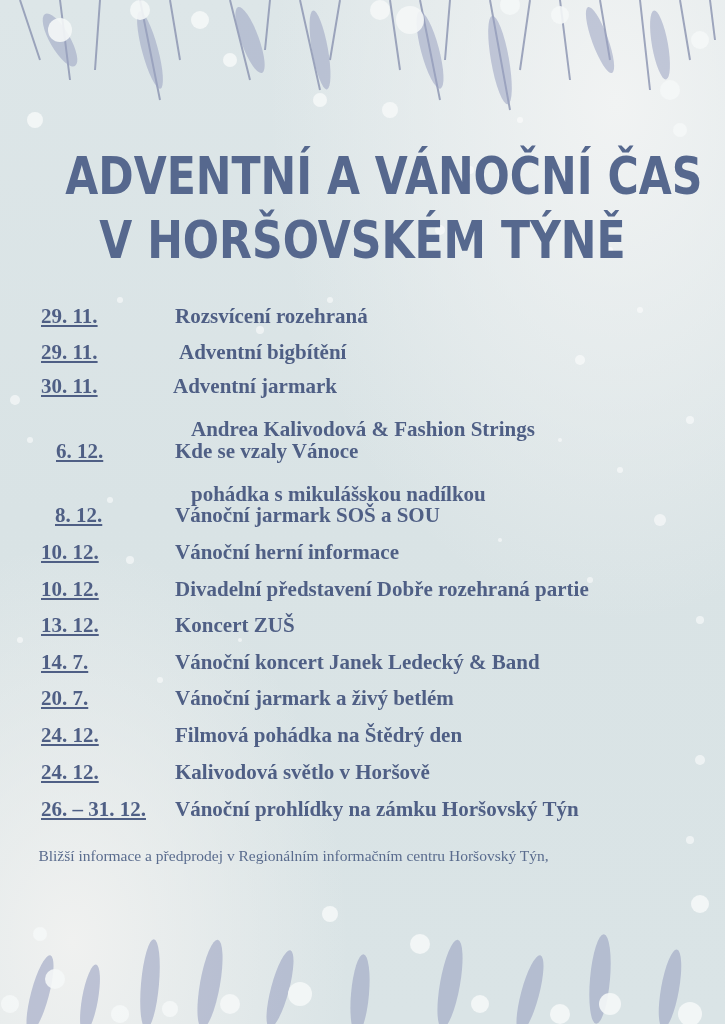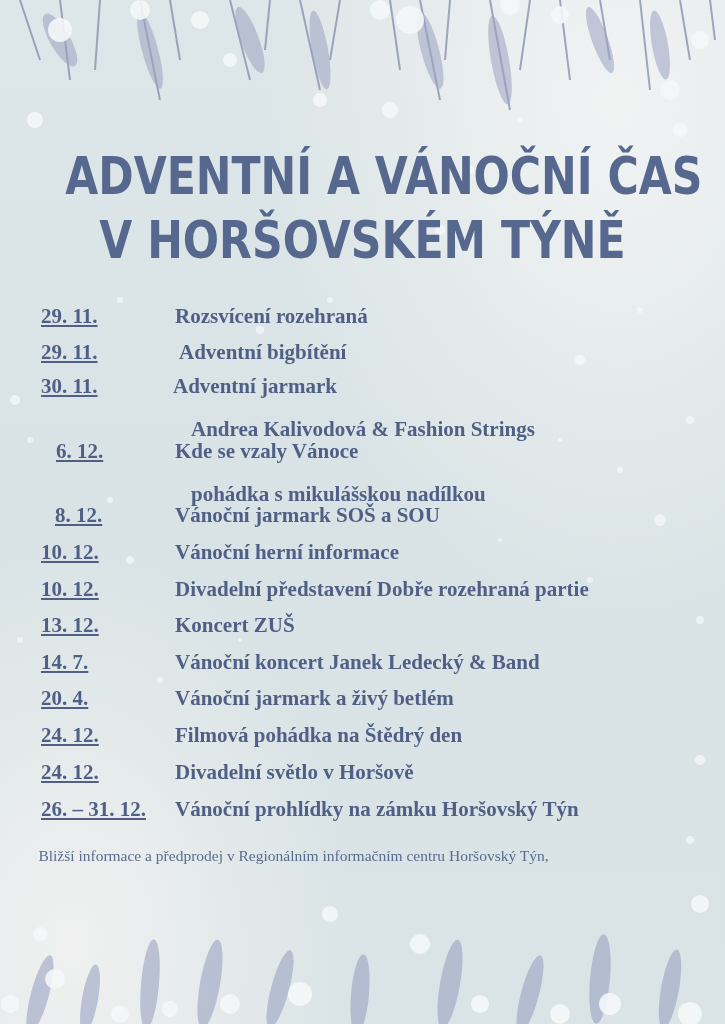--- a/index.html
+++ b/index.html
@@ -173,30 +173,30 @@
   </div>
   <div class="ev" style="top:313px">
     <span class="date">13. 12.</span>
     <span class="name">Koncert ZUŠ</span>
   </div>
   <div class="ev" style="top:350px">
     <span class="date">14. 7.</span>
     <span class="name">Vánoční koncert Janek Ledecký &amp; Band</span>
   </div>
   <div class="ev" style="top:386px">
-    <span class="date">20. 4.</span>
+    <span class="date">20. 7.</span>
     <span class="name">Vánoční jarmark a živý betlém</span>
   </div>
   <div class="ev" style="top:423px">
     <span class="date">24. 12.</span>
     <span class="name">Filmová pohádka na Štědrý den</span>
   </div>
   <div class="ev" style="top:460px">
     <span class="date">24. 12.</span>
-    <span class="name">Divadelní světlo v Horšově</span>
+    <span class="name">Kalivodová světlo v Horšově</span>
   </div>
   <div class="ev" style="top:497px">
     <span class="date">26. – 31. 12.</span>
     <span class="name">Vánoční prohlídky na zámku Horšovský Týn</span>
   </div>
 </div>
 
 <div class="footer">
   <div>Bližší informace a předprodej v Regionálním informačním centru Horšovský Týn,</div>
 </div>

